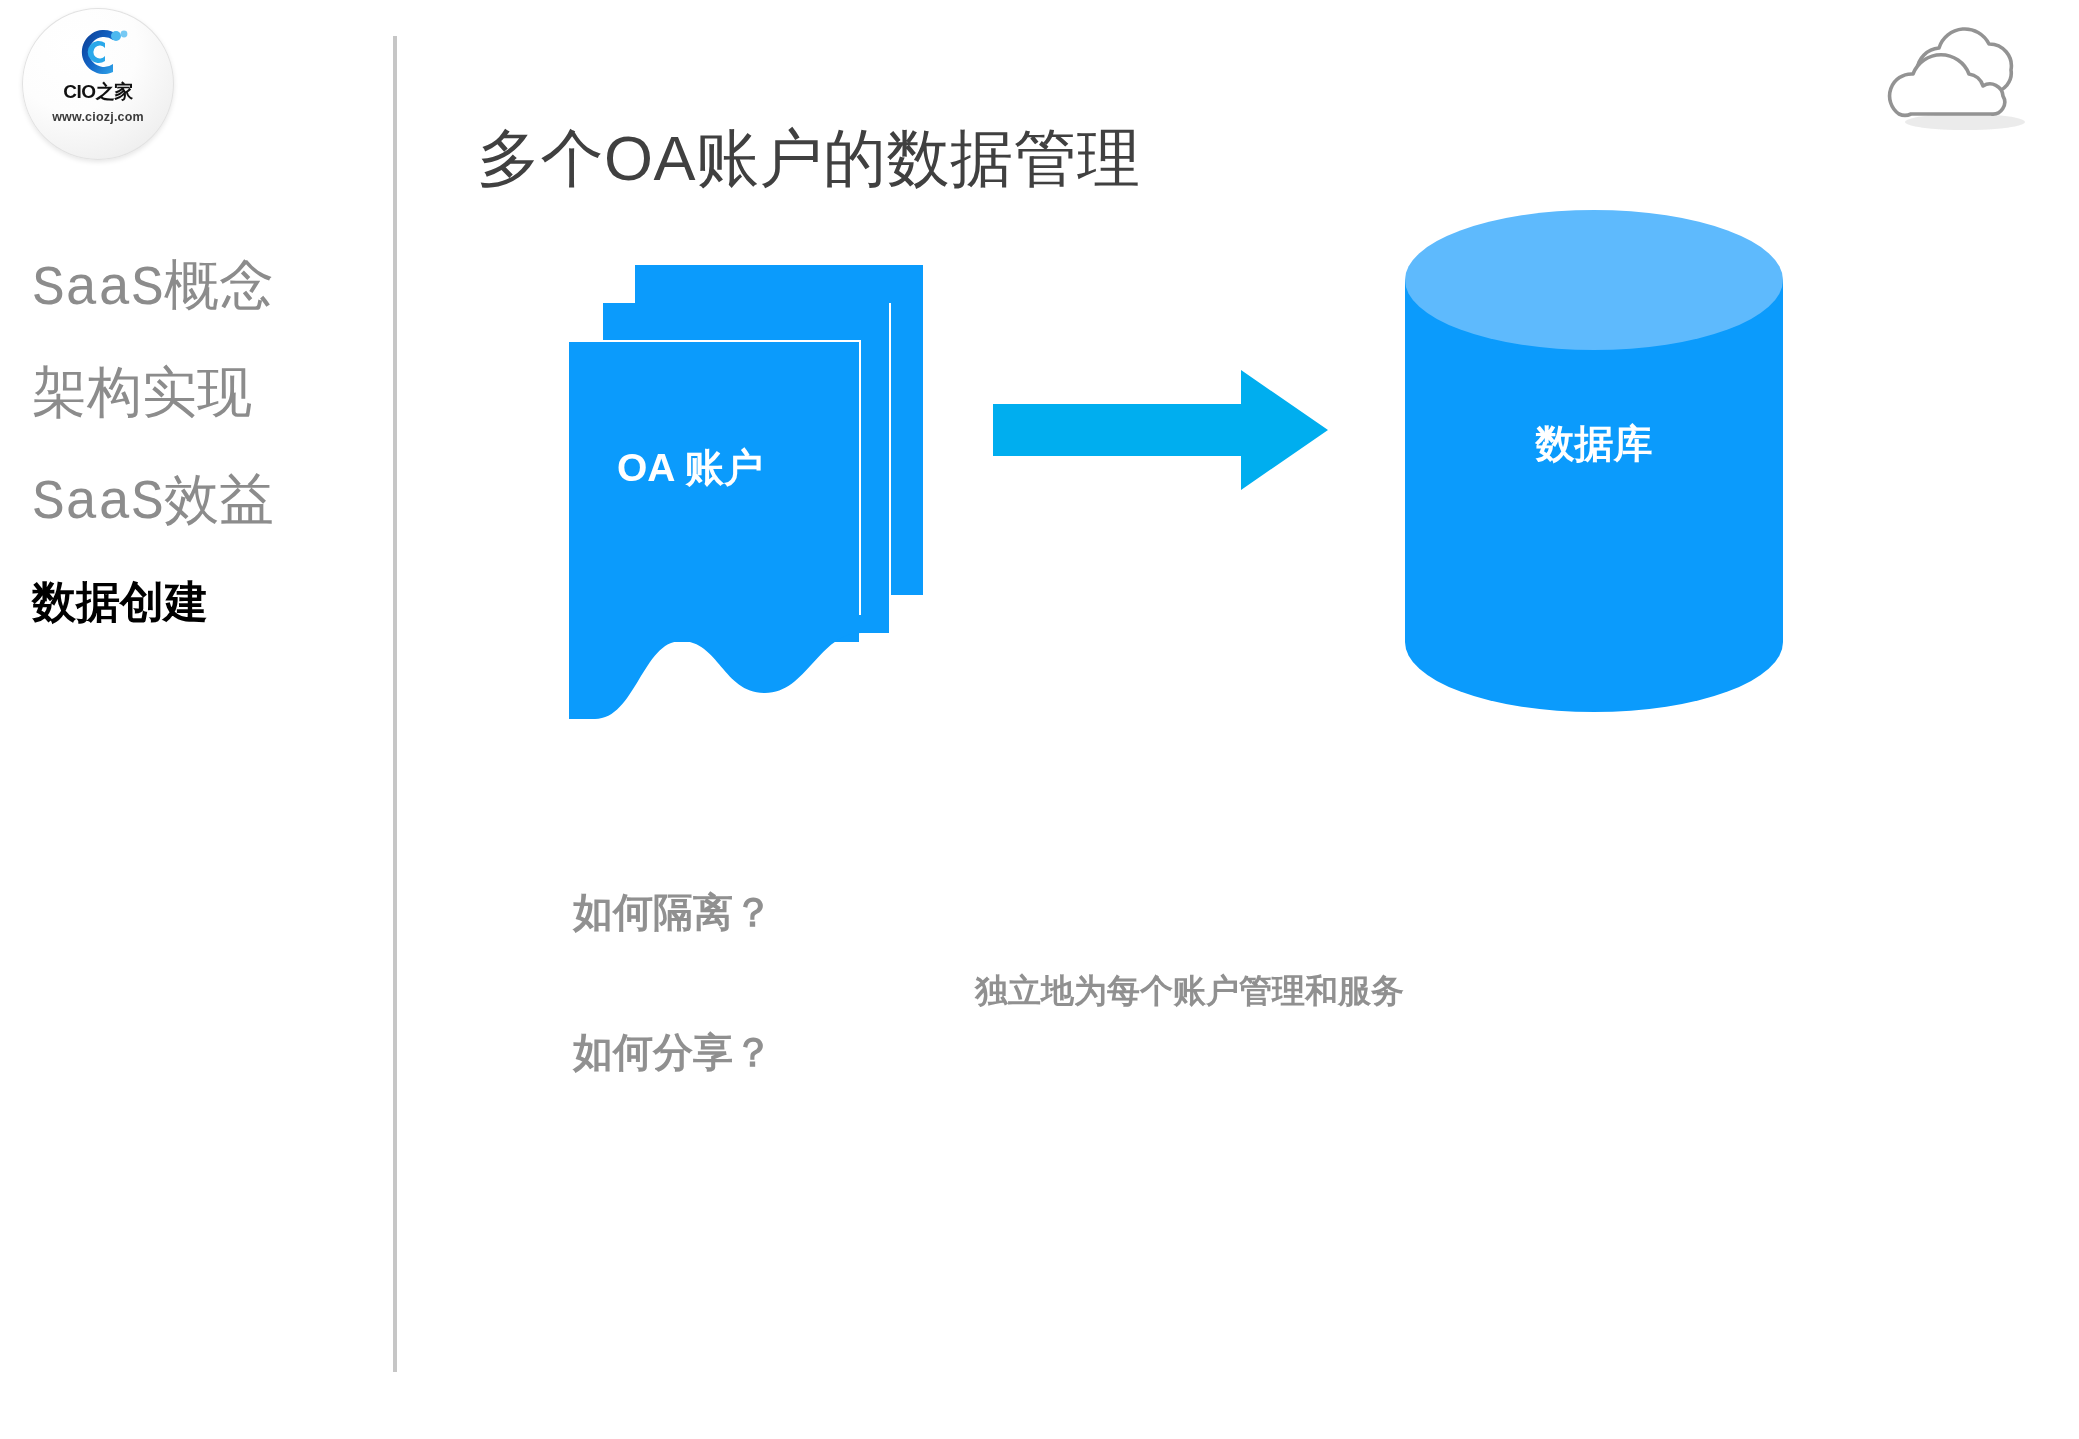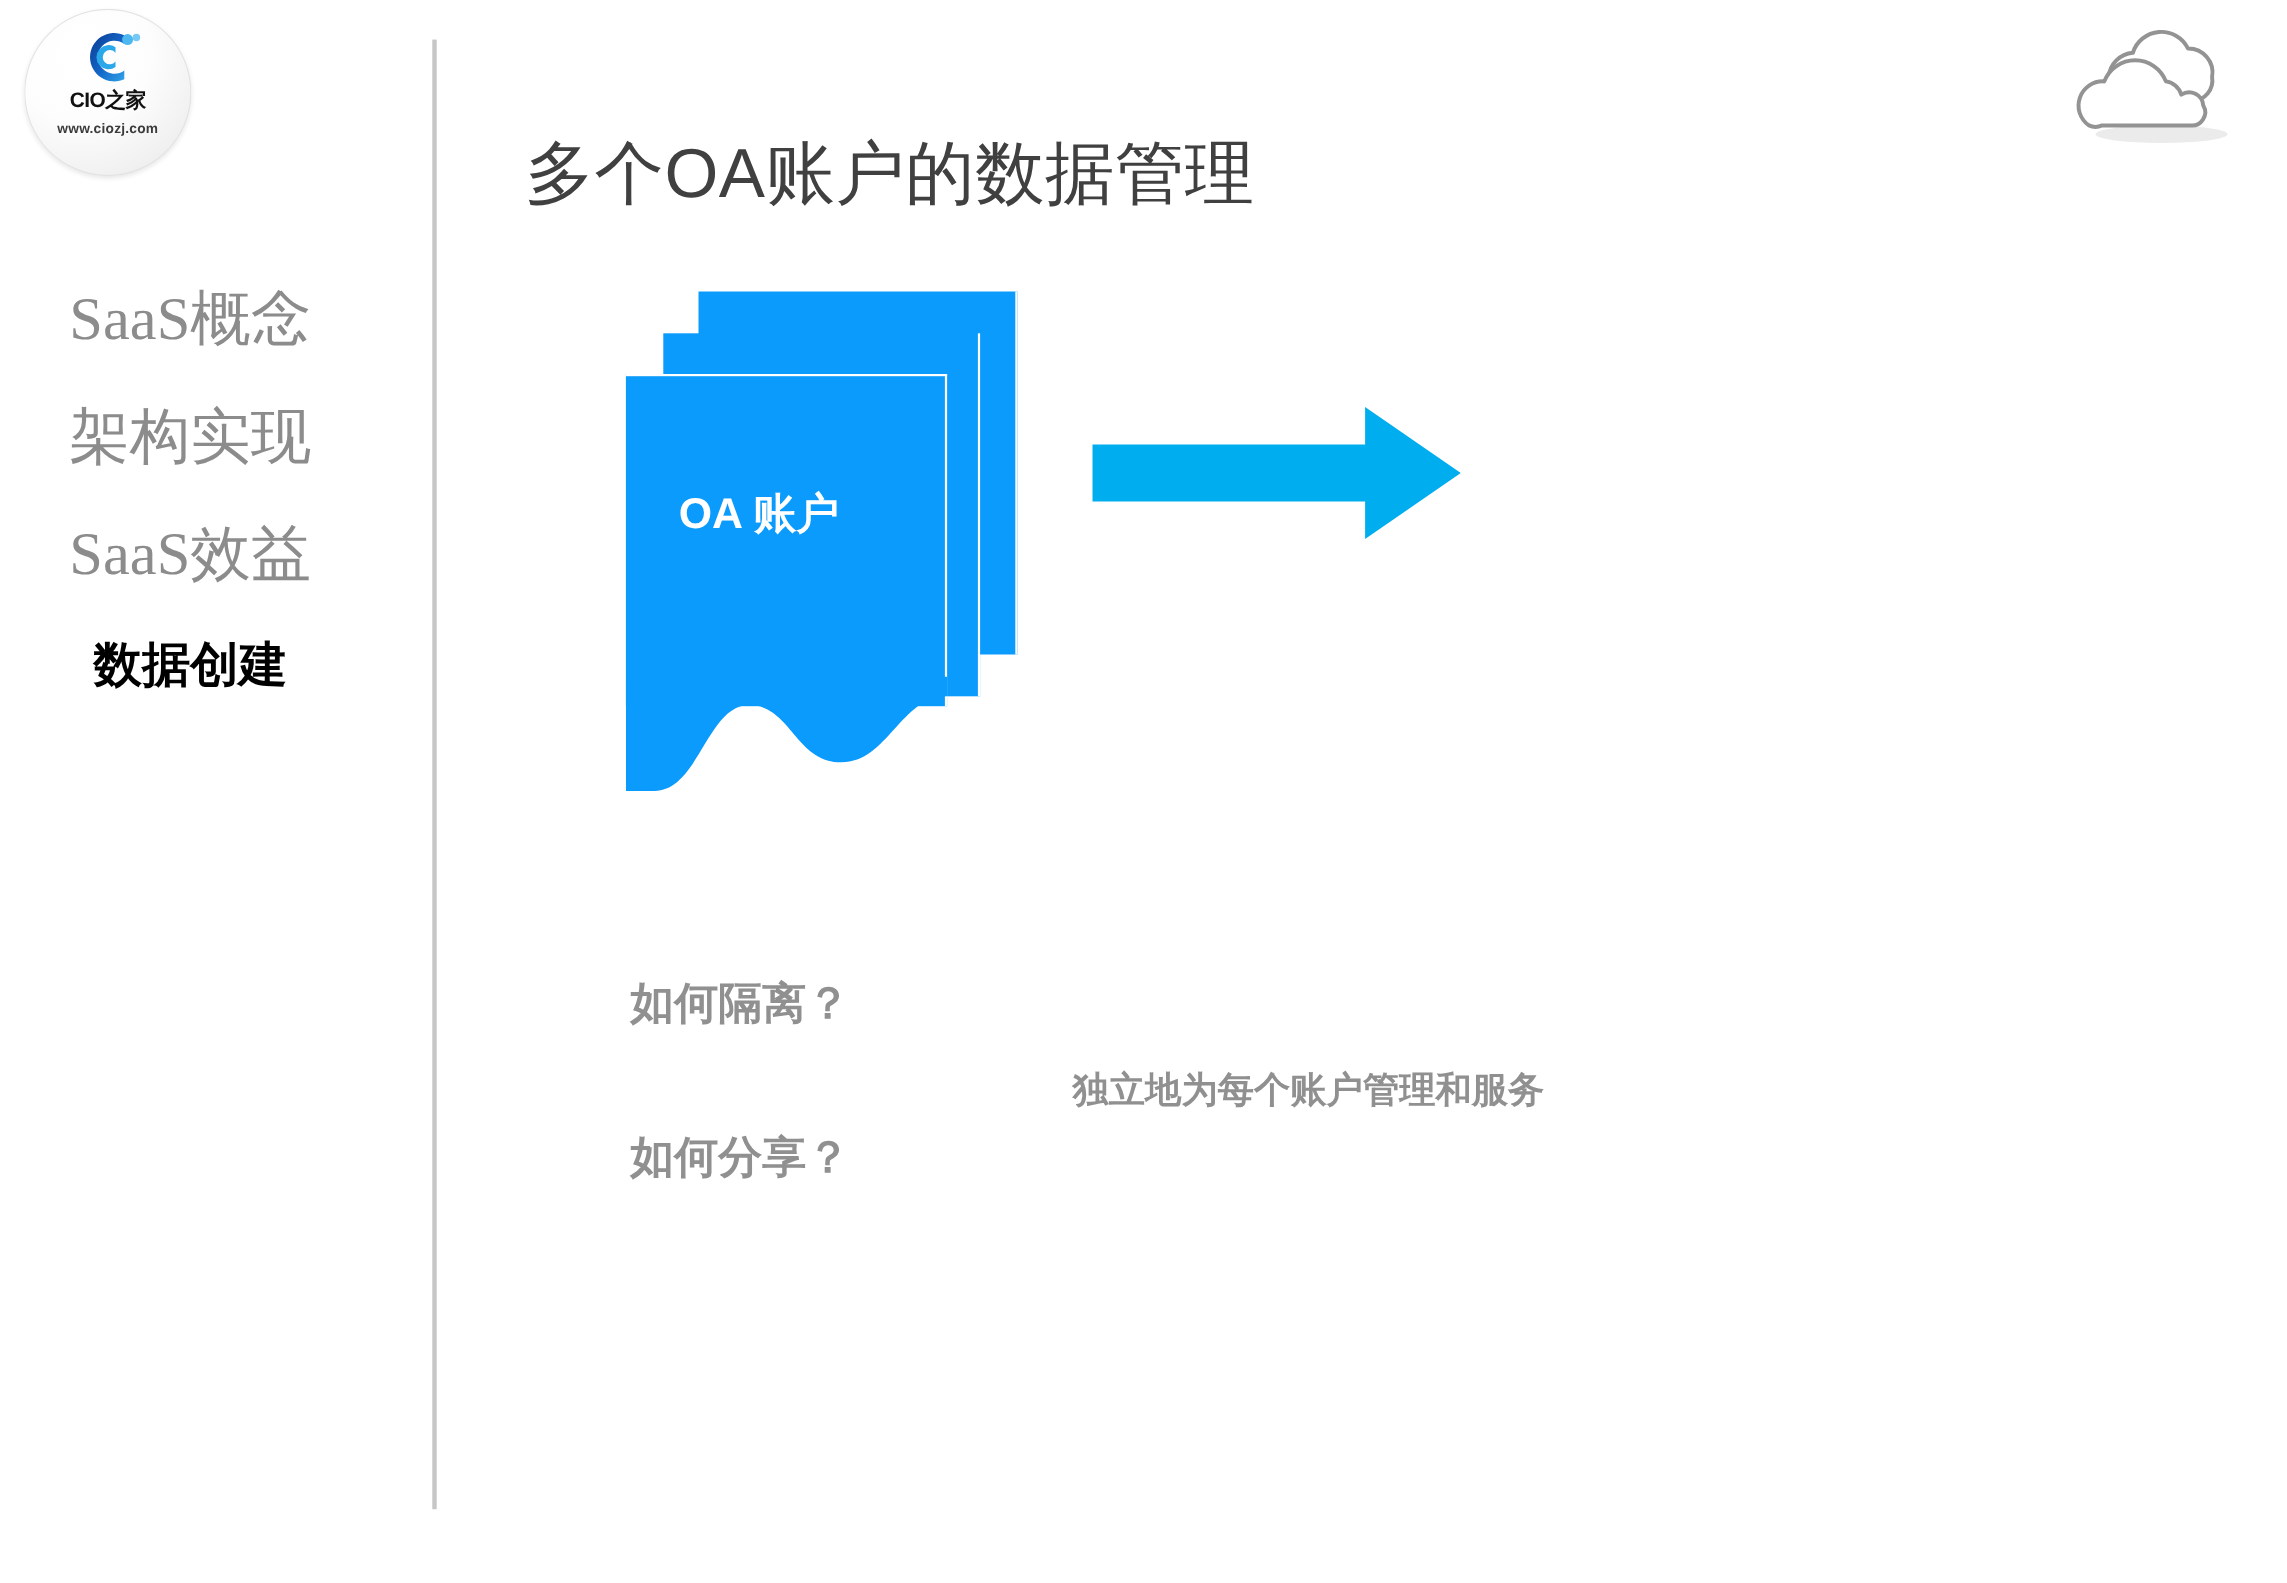--- a/index.html
+++ b/index.html
@@ -92,29 +92,30 @@
   }
 
   
   #sidebar {
     position: absolute;
     left: 0px;
     top: 262px;
     width: 372px;
   }
   .nav-item {
-    text-align: center;
+    text-align: left;
     padding-right: 26px;
     color: #8c8c8c;
     font-size: 55px;
     line-height: 1;
     font-weight: 400;
     white-space: nowrap;
     margin-bottom: 52px;
-    font-family: Liberation Serif, serif;
+    font-family: Liberation Mono, monospace;
+    padding-left: 32px;
   }
   .nav-item.is-active {
     color: #000000;
     font-weight: 700;
     font-size: 44px;
     margin-bottom: 0;
   }
 
   
   #slide-title {
@@ -298,20 +299,27 @@
       <svg id="doc-wave" viewBox="0 0 292 110" preserveAspectRatio="none">
         <path d="M0 0 L292 0 L292 18 C250 18 238 78 196 78 C154 78 150 26 112 26 C74 26 66 104 26 104 L0 104 Z" fill="#0b9bfc"></path>
       </svg>
       <div id="doc-label">OA 账户</div>
     </div>
 
     <svg id="flow-arrow" viewBox="0 0 335 120">
       <path d="M0 34 L248 34 L248 0 L335 60 L248 120 L248 86 L0 86 Z" fill="#00aeef"></path>
     </svg>
 
+    <div id="database">
+      <svg viewBox="0 0 378 502" preserveAspectRatio="none" width="378" height="502">
+        <path d="M0 70 L0 432 A189 70 0 0 0 378 432 L378 70 Z" fill="#0b9bfc"></path>
+        <ellipse cx="189" cy="70" rx="189" ry="70" fill="#5ebafd"></ellipse>
+      </svg>
+      <div id="db-label">数据库</div>
+    </div>
 
   </div>
 
   <div class="note" id="note-isolate">如何隔离？</div>
   <div class="note" id="note-share">如何分享？</div>
   <div class="note" id="note-summary">独立地为每个账户管理和服务</div>
 
 </div>
 
 </body></html>

